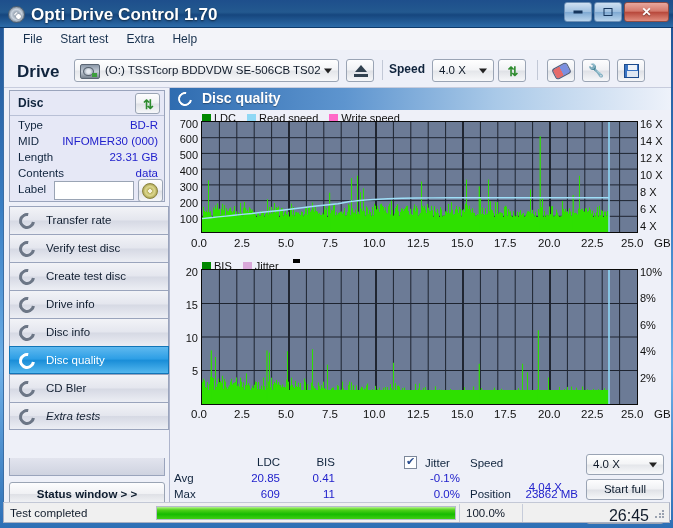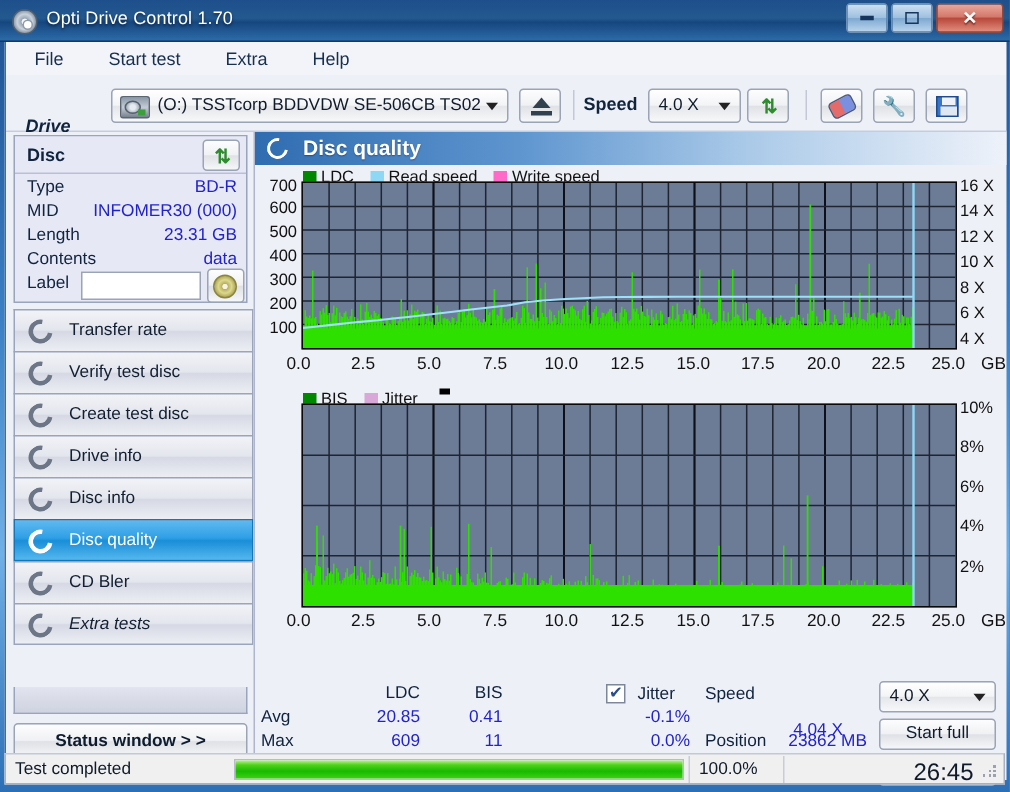--- a/index.html
+++ b/index.html
@@ -26,21 +26,21 @@
     border-radius: 50%;
     background: radial-gradient(circle at 50% 50%, #f2f4f6 0%, #f2f4f6 18%, #9aa6b4 22%, #c9d3de 48%, #8d9aa9 70%, #e8eef4 100%);
     border: 1px solid #51606f;
   }
   .title-icon::after {
     content:''; position:absolute; left:6px; top:6px; width:5px; height:5px;
     border-radius:50%; background:#ffffff; border:1px solid #8d9aa9;
   }
   .title-text {
     position: absolute; left: 31px; top: 5px;
-    font-size: 12px; color: #ffffff; font-weight: normal;
+    font-size: 17px; color: #ffffff; font-weight: bold;
     text-shadow: 0 1px 2px rgba(0,0,0,.55);
     letter-spacing: .1px;
   }
   .winbtns { position:absolute; right: 4px; top: 2px; display:flex; gap: 2px; }
   .winbtn {
     width: 28px; height: 20px; border-radius: 3px;
     border: 1px solid #6d8fb5;
     background: linear-gradient(180deg,#cfe0f2 0%, #9fc0e0 48%, #7fa9d2 52%, #b9d4ec 100%);
     position: relative;
   }
@@ -58,27 +58,27 @@
   .max-glyph { width:9px; height:8px; border:1.5px solid #15355c; }
 
   
   .client {
     position: absolute; left: 3px; top: 28px; width: 667px; height: 492px;
     background: #eef0f8;
     border-left: 1px solid #3b6ea5; border-right: 1px solid #3b6ea5;
   }
   
   .menubar { position:absolute; left:0; top:0; width:667px; height:22px;
-    background:#f3f4f9; display:flex; align-items:center; padding-left:10px; gap:12px; }
+    background:#f3f4f9; display:flex; align-items:center; padding-left:10px; gap:0; }
   .menuitem { font-size:12px; color:#17304d; padding:2px 9px; cursor:default; }
 
   
   .toolbar { position:absolute; left:0; top:22px; width:667px; height:38px;
     background:#eef0f8; border-bottom:1px solid #c7ccdd; }
-  .lbl-drive { position:absolute; left:13px; top:27px; font-size:12px; font-weight:bold; color:#10243d;font-style:italic; }
+  .lbl-drive { position:absolute; left:13px; top:12px; font-size:17px; font-weight:bold; color:#10243d; }
   .combo {
     position:absolute; background: linear-gradient(180deg,#ffffff 0%,#f3f4f6 48%,#e4e6ea 52%,#f7f8fa 100%);
     border:1px solid #9aa4b4; border-radius:3px; height:23px;
   }
   .combo .arrow {
     position:absolute; right:6px; top:50%; transform:translateY(-50%);
     width:0;height:0;border-left:4px solid transparent;border-right:4px solid transparent;border-top:5px solid #222;
   }
   .drive-combo { left:70px; top:9px; width:265px; }
   .drive-combo .txt { position:absolute; left:30px; top:4px; font-size:11.5px; color:#101b2a; white-space:nowrap; }
@@ -905,20 +905,26 @@
         <span class="sw" style="background:#008800"></span>
         <span>BIS</span>
         <span class="gap"></span>
         <span class="sw" style="background:#d9a8d9"></span>
         <span>Jitter</span>
         <span style="display:inline-block; width:8px;"></span>
         <span style="display:inline-block; width:7px; height:4px; background:#000; position:relative; top:-5px;"></span>
       </div>
 
       <div class="chartbox" style="left:0; top:184px; width:501px; height:150px;">
+        <div class="axis-l" style="left:0; top:0; width:28px; height:142px;">
+          <div class="tickrow" style="top:-6px; width:28px;">20</div>
+          <div class="tickrow" style="top:27px; width:28px;">15</div>
+          <div class="tickrow" style="top:60px; width:28px;">10</div>
+          <div class="tickrow" style="top:93px; width:28px;">5</div>
+        </div>
 
         <div class="plot" style="left:31px; top:-3px; width:437px; height:136px;">
           <svg width="435" height="134" viewBox="0 0 435 134" preserveAspectRatio="none">
             <g stroke="#1e2430" stroke-width="1">
               <line x1="17.4" y1="0" x2="17.4" y2="134"></line>
                 <line x1="34.8" y1="0" x2="34.8" y2="134"></line>
               <line x1="52.2" y1="0" x2="52.2" y2="134"></line>
                 <line x1="69.6" y1="0" x2="69.6" y2="134"></line>
               <line x1="87" y1="0" x2="87" y2="134"></line>
                 <line x1="104.4" y1="0" x2="104.4" y2="134"></line>

